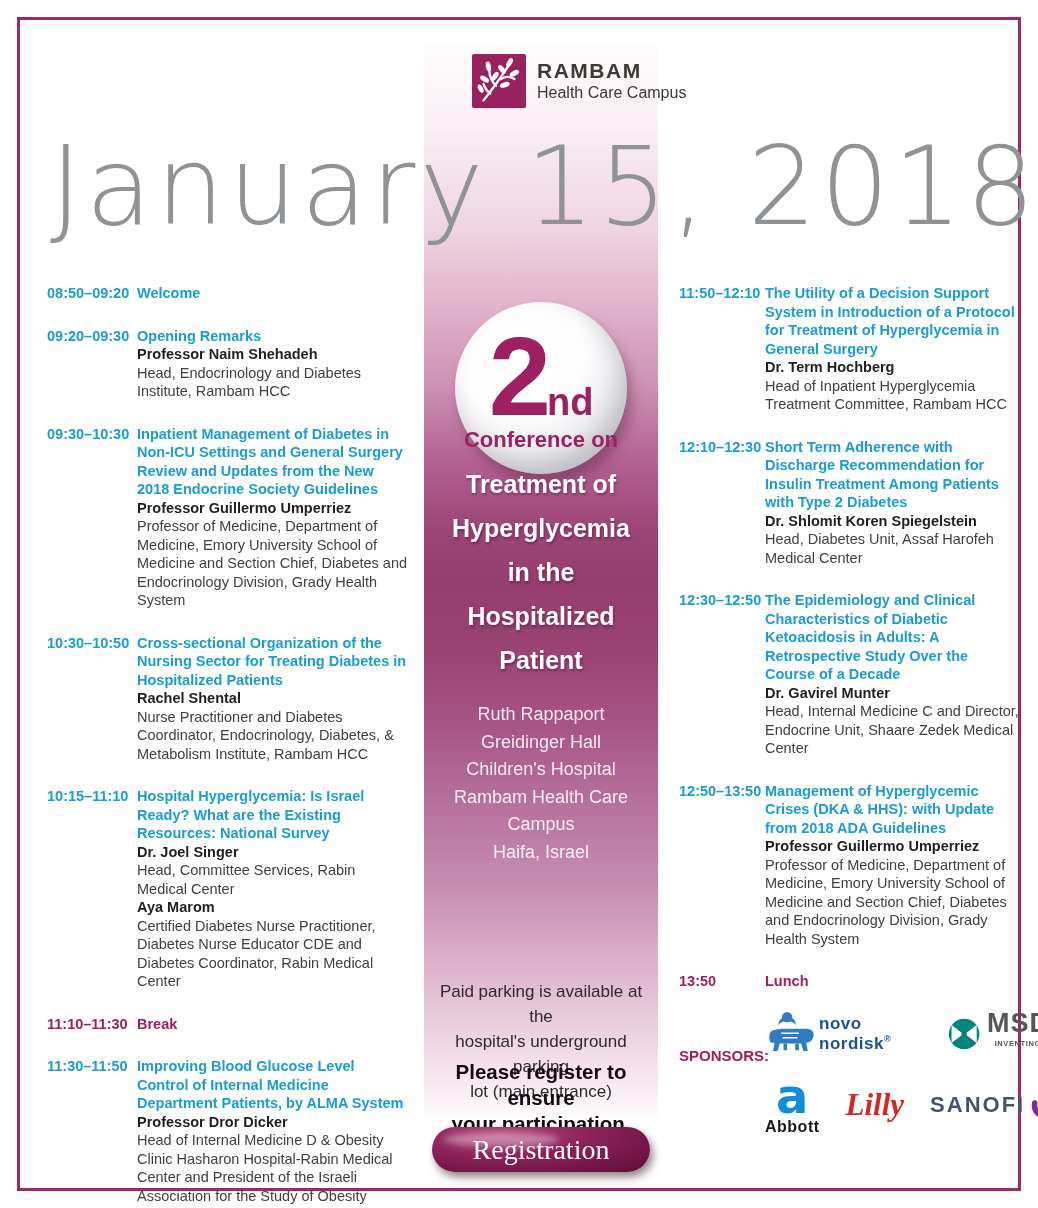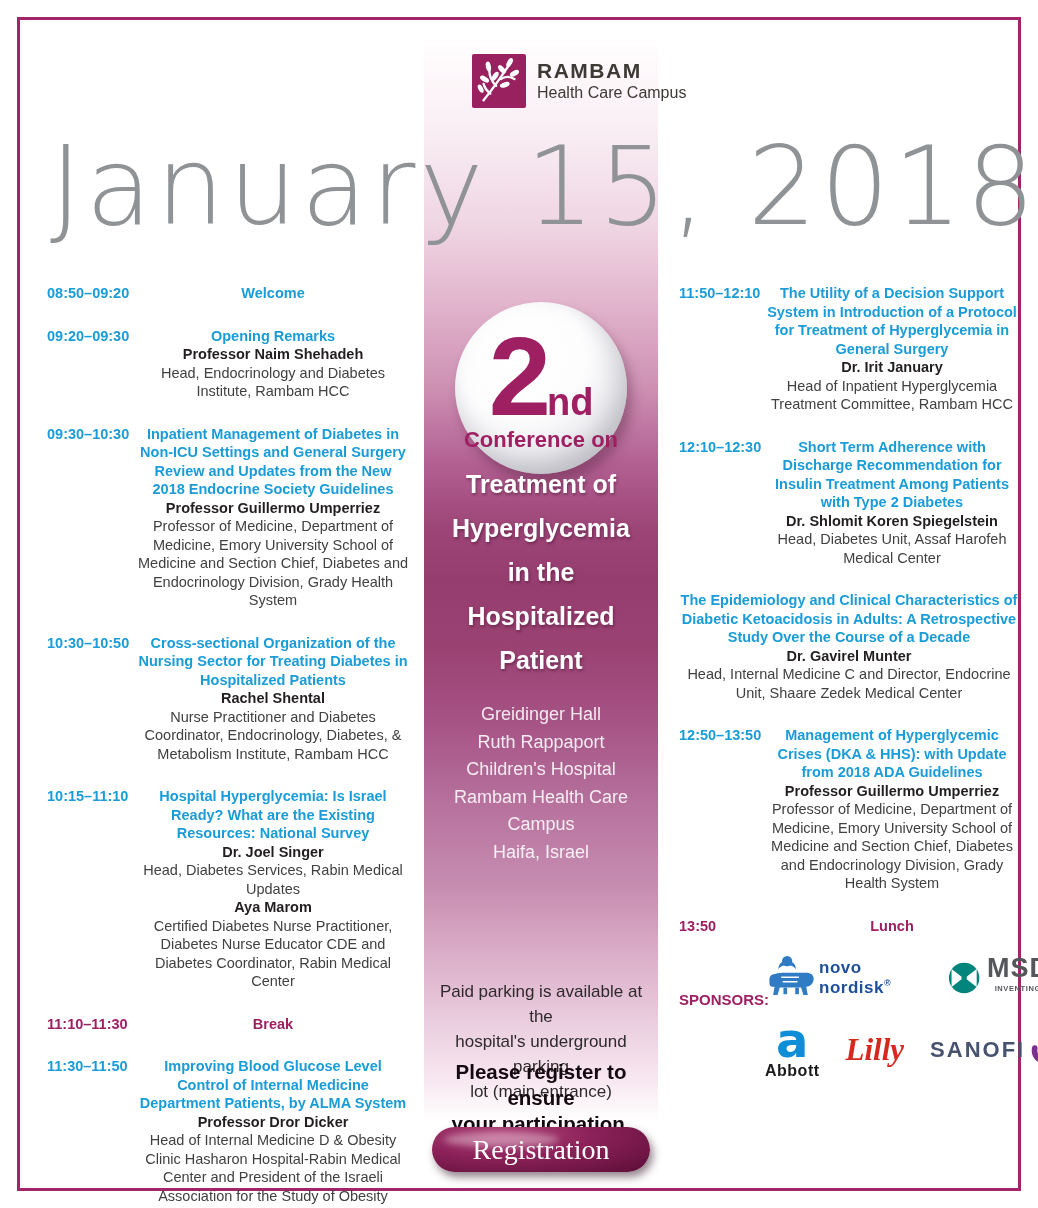--- a/index.html
+++ b/index.html
@@ -66,21 +66,21 @@
     font-size:108px;color:var(--date-gray);letter-spacing:4px;
   }
 
   
   .sched{display:flex;flex-direction:column;gap:24px;}
   #sched-left{position:absolute;left:47px;top:284px;width:362px;}
   .right-col{position:absolute;left:679px;top:284px;width:340px;}
   .sched-item{display:flex;}
   .sched-time{width:90px;flex:none;font-weight:bold;color:var(--blue);font-size:14.5px;line-height:18.5px;}
   .right-col .sched-time{width:86px;}
-  .sched-body{flex:1;text-align:center;}
+  .sched-body{flex:1;}
   .sched-title{color:var(--blue);font-weight:bold;font-size:14.5px;line-height:18.5px;}
   .spk-name{color:#231f20;font-weight:bold;font-size:14.5px;line-height:18.5px;}
   .spk-role{color:#414042;font-size:14.5px;line-height:18.5px;}
   .sched-item.break .sched-time,.sched-item.break .sched-title{color:var(--accent);}
 
   
   .sponsors{display:flex;margin-top:16px;}
   .sponsors-label{flex:none;width:86px;padding-top:40px;color:var(--accent);font-weight:bold;font-size:15px;}
   .logo-grid{flex:1;display:flex;flex-direction:column;gap:14px;align-items:center;}
   .logo-row{display:flex;align-items:center;gap:26px;}
@@ -122,22 +122,22 @@
       <div class="badge-label">Conference on</div>
     </div>
     <div class="c-title">
         <div class="line">Treatment of</div>
         <div class="line">Hyperglycemia</div>
         <div class="line">in the</div>
         <div class="line">Hospitalized</div>
         <div class="line">Patient</div>
       </div>
     <div class="venue">
+        <div class="line">Ruth Rappaport</div>
         <div class="line">Greidinger Hall</div>
-        <div class="line">Ruth Rappaport</div>
         <div class="line">Children's Hospital</div>
         <div class="line">Rambam Health Care Campus</div>
         <div class="line">Haifa, Israel</div>
       </div>
     <div class="parking">
         <div class="line">Paid parking is available at the</div>
         <div class="line">hospital's underground parking</div>
         <div class="line">lot (main entrance)</div>
       </div>
     <div class="register-note">
@@ -206,21 +206,21 @@
           <div class="sched-title">Cross-sectional Organization of the Nursing Sector for Treating Diabetes in Hospitalized Patients</div>
           <div class="spk-name">Rachel Shental</div>
           <div class="spk-role">Nurse Practitioner and Diabetes Coordinator, Endocrinology, Diabetes, &amp; Metabolism Institute, Rambam HCC</div>
         </div>
       </div>
       <div class="sched-item">
         <div class="sched-time">10:15–11:10</div>
         <div class="sched-body">
           <div class="sched-title">Hospital Hyperglycemia: Is Israel Ready? What are the Existing Resources: National Survey</div>
           <div class="spk-name">Dr. Joel Singer</div>
-          <div class="spk-role">Head, Diabetes Services, Rabin Medical Updates</div>
+          <div class="spk-role">Head, Committee Services, Rabin Medical Center</div>
           <div class="spk-name">Aya Marom</div>
           <div class="spk-role">Certified Diabetes Nurse Practitioner, Diabetes Nurse Educator CDE and Diabetes Coordinator, Rabin Medical Center</div>
         </div>
       </div>
       <div class="sched-item break">
         <div class="sched-time">11:10–11:30</div>
         <div class="sched-body">
           <div class="sched-title">Break</div>
         </div>
       </div>
@@ -233,33 +233,34 @@
         </div>
       </div>
     </div>
 
   <div class="right-col">
     <div class="sched" id="sched-right">
         <div class="sched-item">
           <div class="sched-time">11:50–12:10</div>
           <div class="sched-body">
             <div class="sched-title">The Utility of a Decision Support System in Introduction of a Protocol for Treatment of Hyperglycemia in General Surgery</div>
-            <div class="spk-name">Dr. Irit January</div>
+            <div class="spk-name">Dr. Term Hochberg</div>
             <div class="spk-role">Head of Inpatient Hyperglycemia Treatment Committee, Rambam HCC</div>
           </div>
         </div>
         <div class="sched-item">
           <div class="sched-time">12:10–12:30</div>
           <div class="sched-body">
             <div class="sched-title">Short Term Adherence with Discharge Recommendation for Insulin Treatment Among Patients with Type 2 Diabetes</div>
             <div class="spk-name">Dr. Shlomit Koren Spiegelstein</div>
             <div class="spk-role">Head, Diabetes Unit, Assaf Harofeh Medical Center</div>
           </div>
         </div>
         <div class="sched-item">
+          <div class="sched-time">12:30–12:50</div>
           <div class="sched-body">
             <div class="sched-title">The Epidemiology and Clinical Characteristics of Diabetic Ketoacidosis in Adults: A Retrospective Study Over the Course of a Decade</div>
             <div class="spk-name">Dr. Gavirel Munter</div>
             <div class="spk-role">Head, Internal Medicine C and Director, Endocrine Unit, Shaare Zedek Medical Center</div>
           </div>
         </div>
         <div class="sched-item">
           <div class="sched-time">12:50–13:50</div>
           <div class="sched-body">
             <div class="sched-title">Management of Hyperglycemic Crises (DKA &amp; HHS): with Update from 2018 ADA Guidelines</div>

